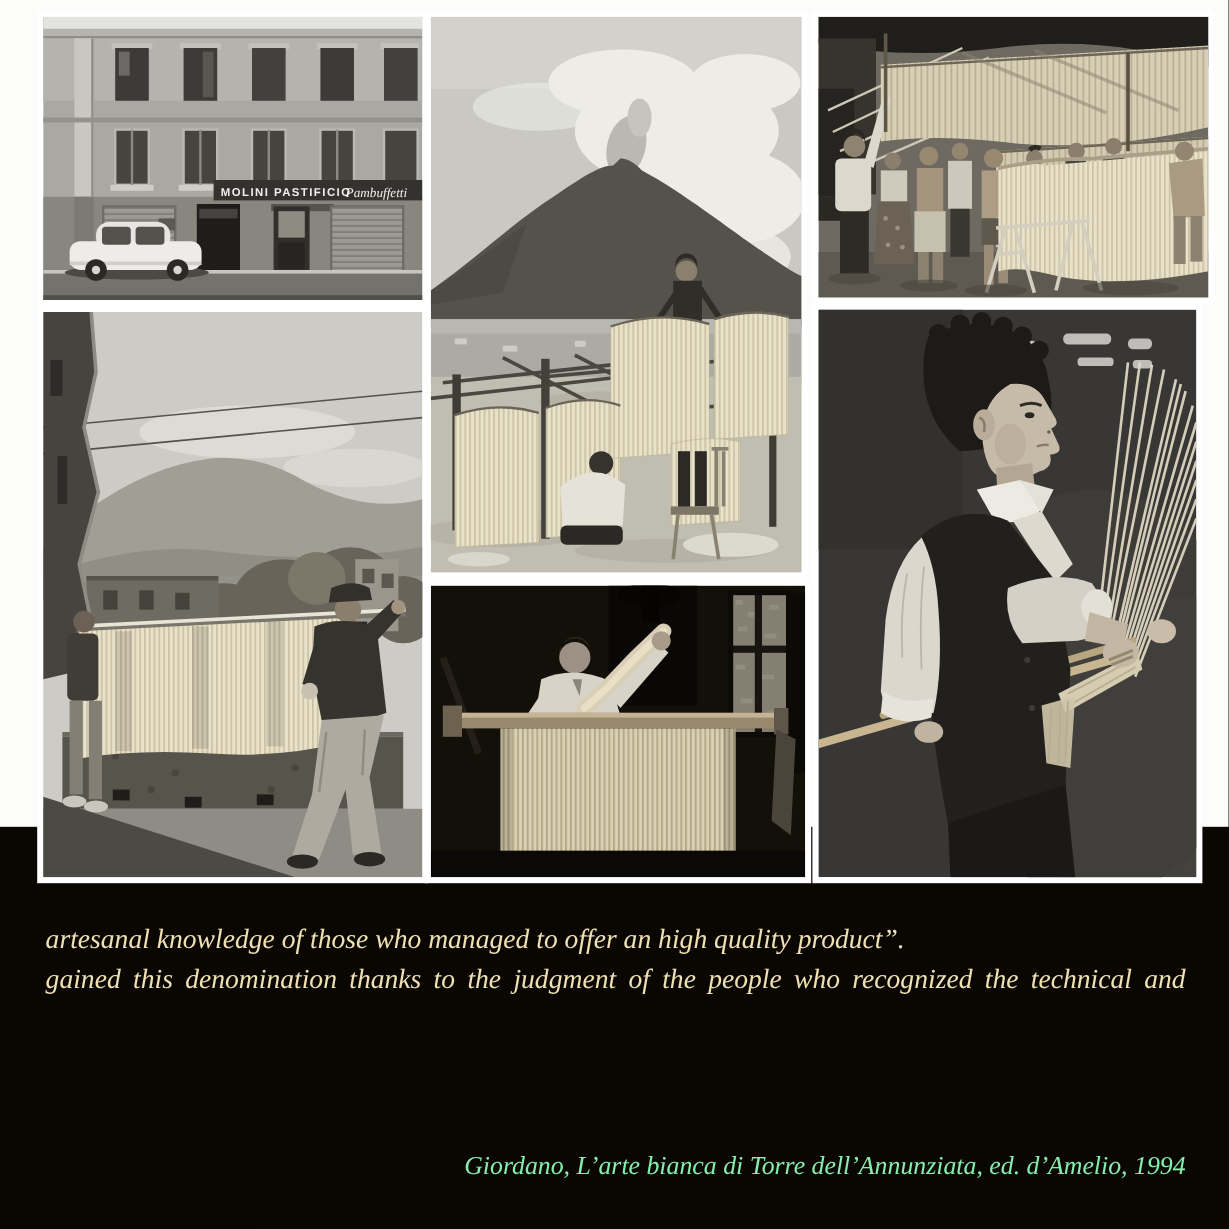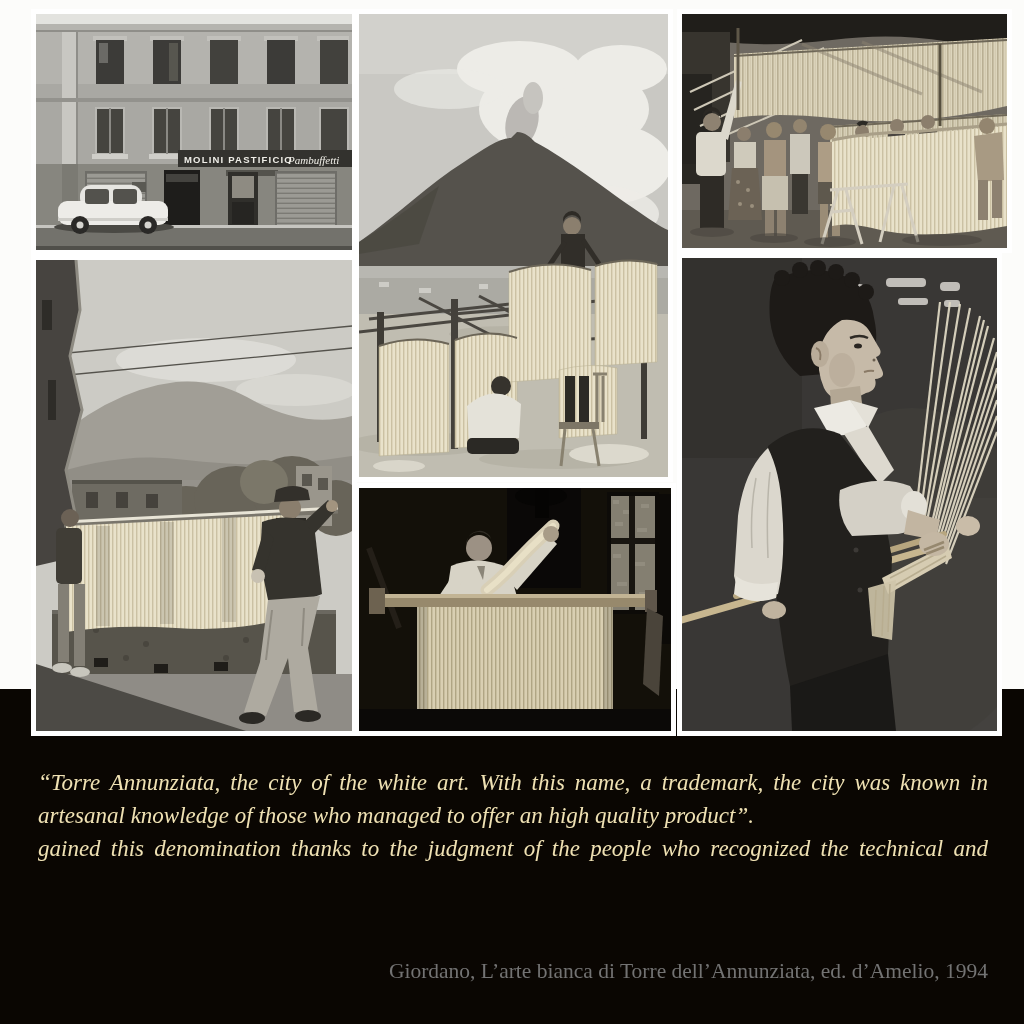--- a/index.html
+++ b/index.html
@@ -7,21 +7,21 @@
          font-family:"Liberation Serif",serif;}
   .panel{position:absolute;left:0;top:0;width:1024px;height:689px;background:#fcfcfa;}
   figure.photo{position:absolute;margin:0;background:#fff;padding:5px;line-height:0;}
   figure.photo svg{display:block;}
   .caption{position:absolute;left:0;top:766px;width:1024px;box-sizing:border-box;
            padding:0 36px 0 38px;color:#efe1b3;}
   .qline{font-style:italic;font-size:23px;line-height:33px;text-align:justify;
          text-align-last:justify;white-space:normal;}
   .qline.last{text-align-last:left;}
   .attribution{position:absolute;top:956px;right:36px;left:200px;text-align:right;
-               color:#737373;font-size:21.5px;line-height:30px;}
+               color:#86efac;font-style:italic;font-size:21.5px;line-height:30px;}
   .defs{position:absolute;width:0;height:0;overflow:hidden;}
 </style>
 </head>
 <body>
 
 <svg class="defs" aria-hidden="true">
   <defs>
     <pattern id="pasta" width="4" height="14" patternUnits="userSpaceOnUse">
       <rect width="4" height="14" fill="#e9e2ca"></rect>
         <rect width="1.4" height="14" fill="#cbc1a3"></rect>
@@ -515,19 +515,18 @@
         <path d="M242,292 L262,284 M244,296 L262,289" stroke="#96886f" stroke-width="2.5" fill="none"></path>
         <ellipse cx="286" cy="268" rx="12" ry="10" fill="#c9bca8"></ellipse>
         <path d="M186,330 L214,322 L210,382 L190,378 Z" fill="#cfc5aa" opacity="0.9"></path>
         <path d="M194,332 L192,376 M202,328 L200,378 M208,326 L206,374" stroke="#b8ad90" stroke-width="1.5" fill="none"></path>
         <path d="M108,428 L206,396 L214,473 L110,473 Z" fill="#1a1917"></path>
       </g>
     </svg>
   </figure>
 
   <div class="caption">
-    <div class="qline">“Torre Annunziata, the city of the white art. With this name, a trademark, the city was known in</div>
     <div class="qline last">artesanal knowledge of those who managed to offer an high quality product”.</div>
     <div class="qline">gained this denomination thanks to the judgment of the people who recognized the technical and</div>
   </div>
 
   <div class="attribution">Giordano, L’arte bianca di Torre dell’Annunziata, ed. d’Amelio, 1994</div>
 </div>
 
 </body></html>

